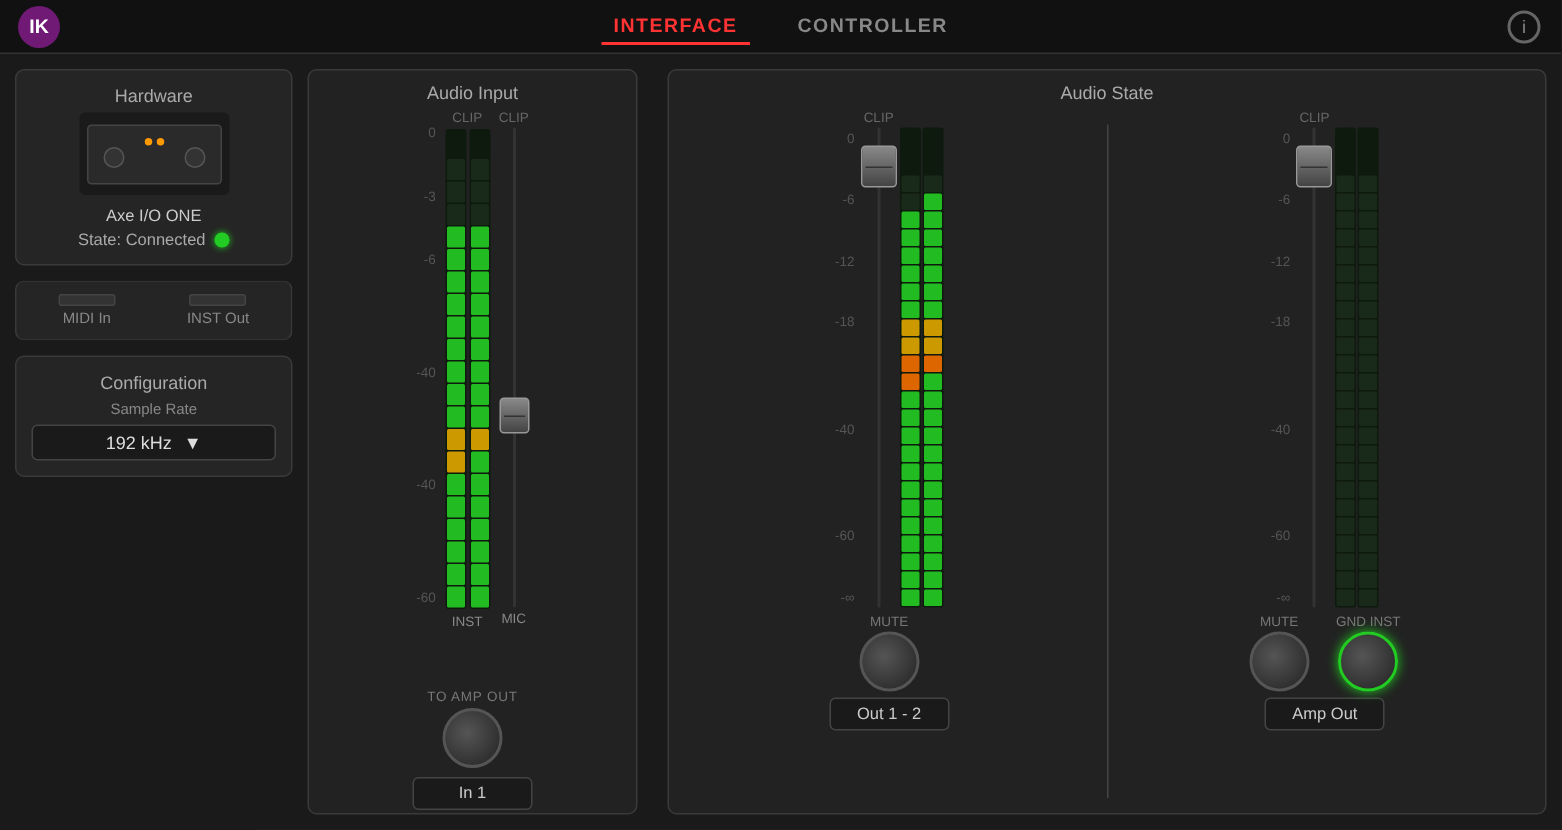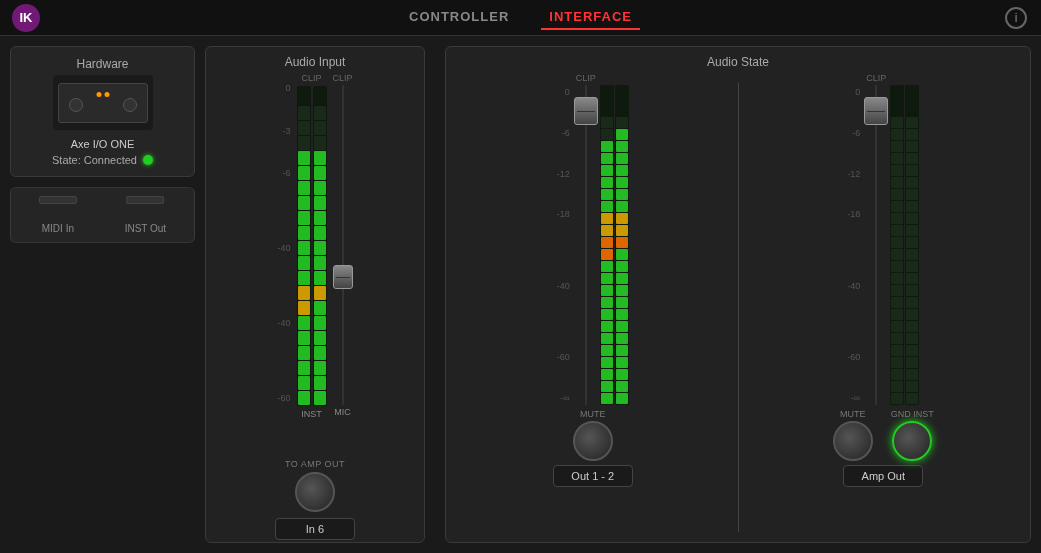--- a/index.html
+++ b/index.html
@@ -185,21 +185,21 @@
       align-items: center;
       padding: 6px 4px;
       border-top: 1px solid #333;
       border-bottom: 1px solid #333;
       margin: 2px 0;
     }
     .midi-item {
       display: flex;
       flex-direction: column;
       align-items: center;
-      gap: 19px;
+      gap: 3px;
     }
     .midi-bar {
       width: 38px;
       height: 8px;
       background: #333;
       border-radius: 2px;
       border: 1px solid #444;
     }
     .midi-label {
       font-size: 10px;
@@ -301,22 +301,22 @@
     .output-section {
       flex: 1;
     }
   </style>
 </head>
 <body>
 
 <div class="top-bar">
   <div class="logo">IK</div>
   <div class="tab-group">
+    <div class="tab active">INTERFACE</div>
     <div class="tab">CONTROLLER</div>
-    <div class="tab active">INTERFACE</div>
   </div>
   <div class="info-icon">i</div>
 </div>
 
 <div class="main-layout">
 
   <div class="left-panel">
 
     <div class="panel-box">
       <div class="panel-title">Hardware</div>
@@ -339,20 +339,28 @@
       <div class="midi-item">
         <div class="midi-bar"></div>
         <div class="midi-label">MIDI In</div>
       </div>
       <div class="midi-item">
         <div class="midi-bar"></div>
         <div class="midi-label">INST Out</div>
       </div>
     </div>
 
+    <div class="panel-box config-box">
+      <div class="panel-title">Configuration</div>
+      <div class="sr-label">Sample Rate</div>
+      <div class="sr-select">
+        <span>192 kHz</span>
+        <span class="sr-arrow">▼</span>
+      </div>
+    </div>
 
   </div>
 
   <div class="audio-panels">
 
     <div class="audio-section input-section">
       <div class="section-title">Audio Input</div>
 
       <div style="display:flex; flex:1; flex-direction:column; align-items:center; padding: 0 8px;">
         <div style="display:flex; align-items:flex-start; gap:6px; flex:1;">
@@ -438,21 +446,21 @@
 
         </div>
 
         <div style="display:flex; flex-direction:column; align-items:center; gap:3px; margin-top:2px;">
           <div style="font-size:9px; color:#777; letter-spacing:0.5px;">TO AMP OUT</div>
           <div class="btn-knob"></div>
         </div>
       </div>
 
       <div class="channel-footer">
-        <div class="channel-box">In 6</div>
+        <div class="channel-box">In 1</div>
       </div>
     </div>
 
     <div class="audio-section output-section">
       <div class="section-title">Audio State</div>
 
       <div style="display:flex; flex:1; gap:0; padding: 0 10px;">
 
         <div style="display:flex; flex-direction:column; flex:1; align-items:center;">
           <div style="display:flex; align-items:flex-start; gap:4px;">

